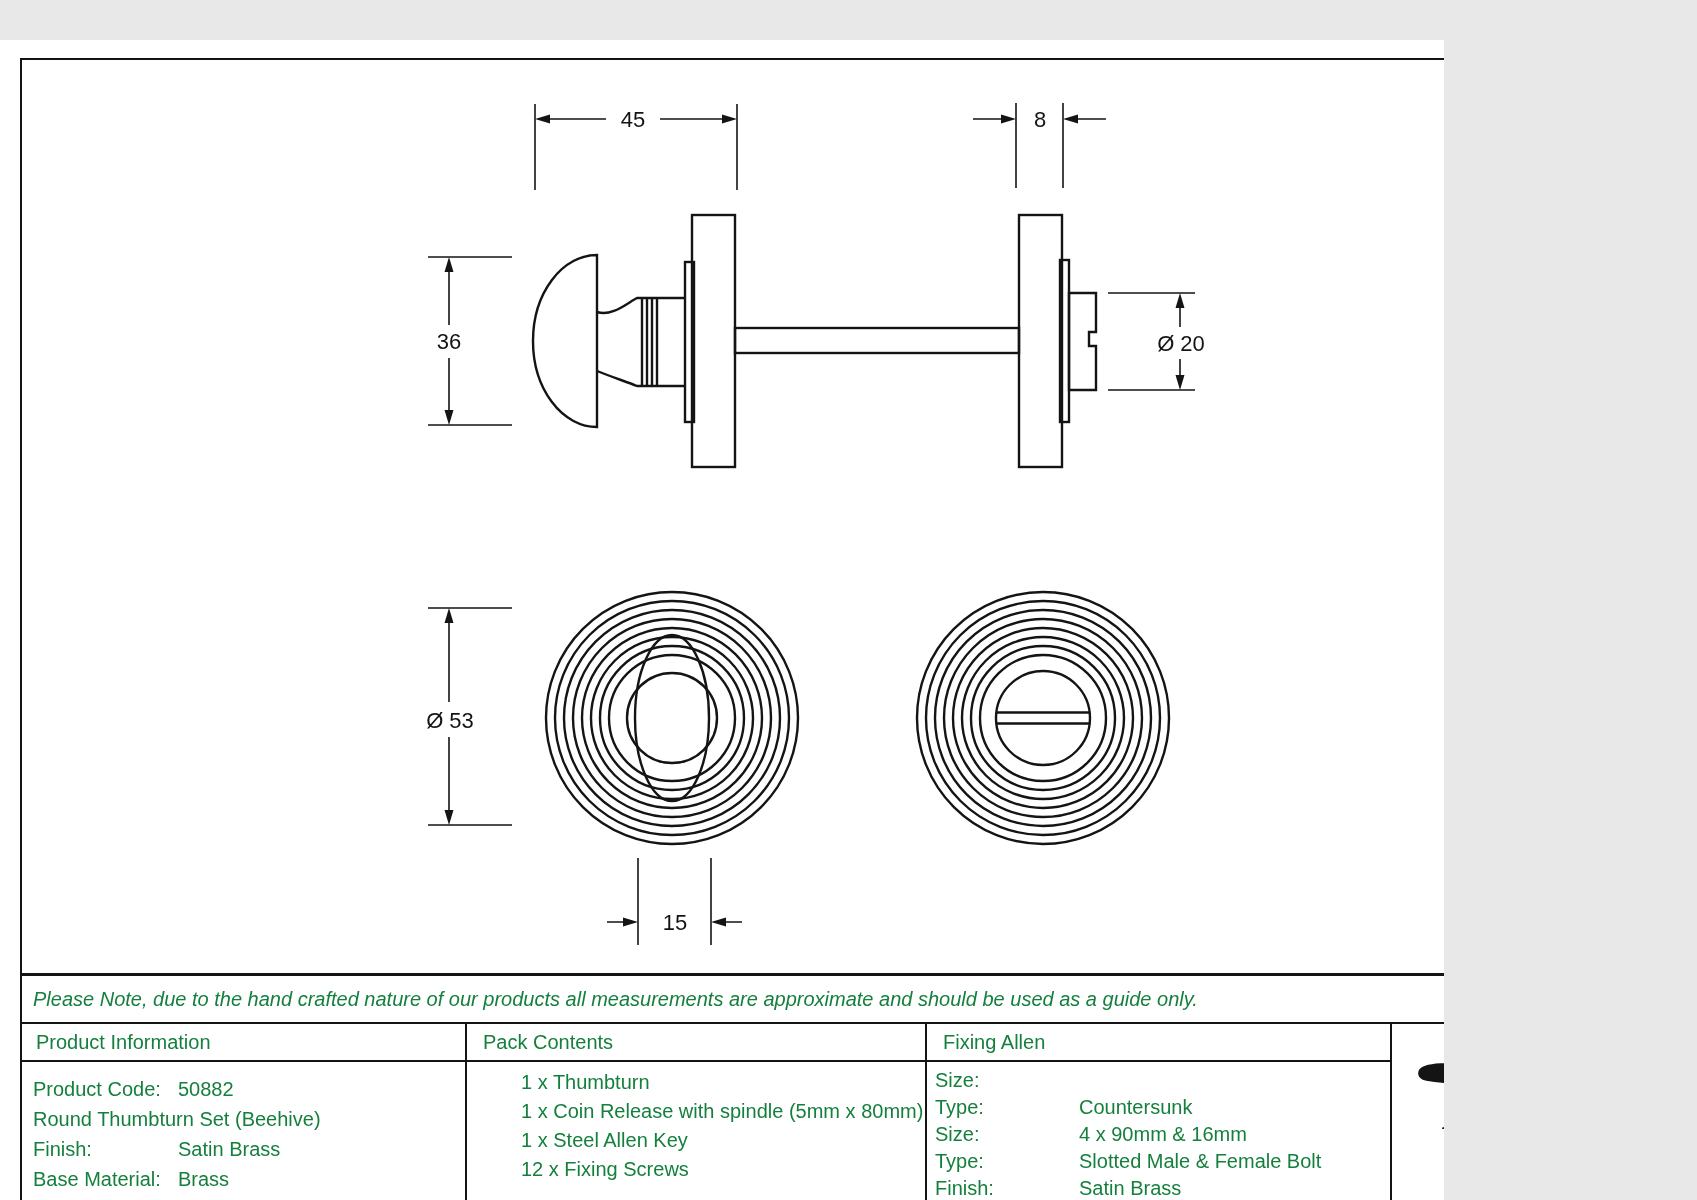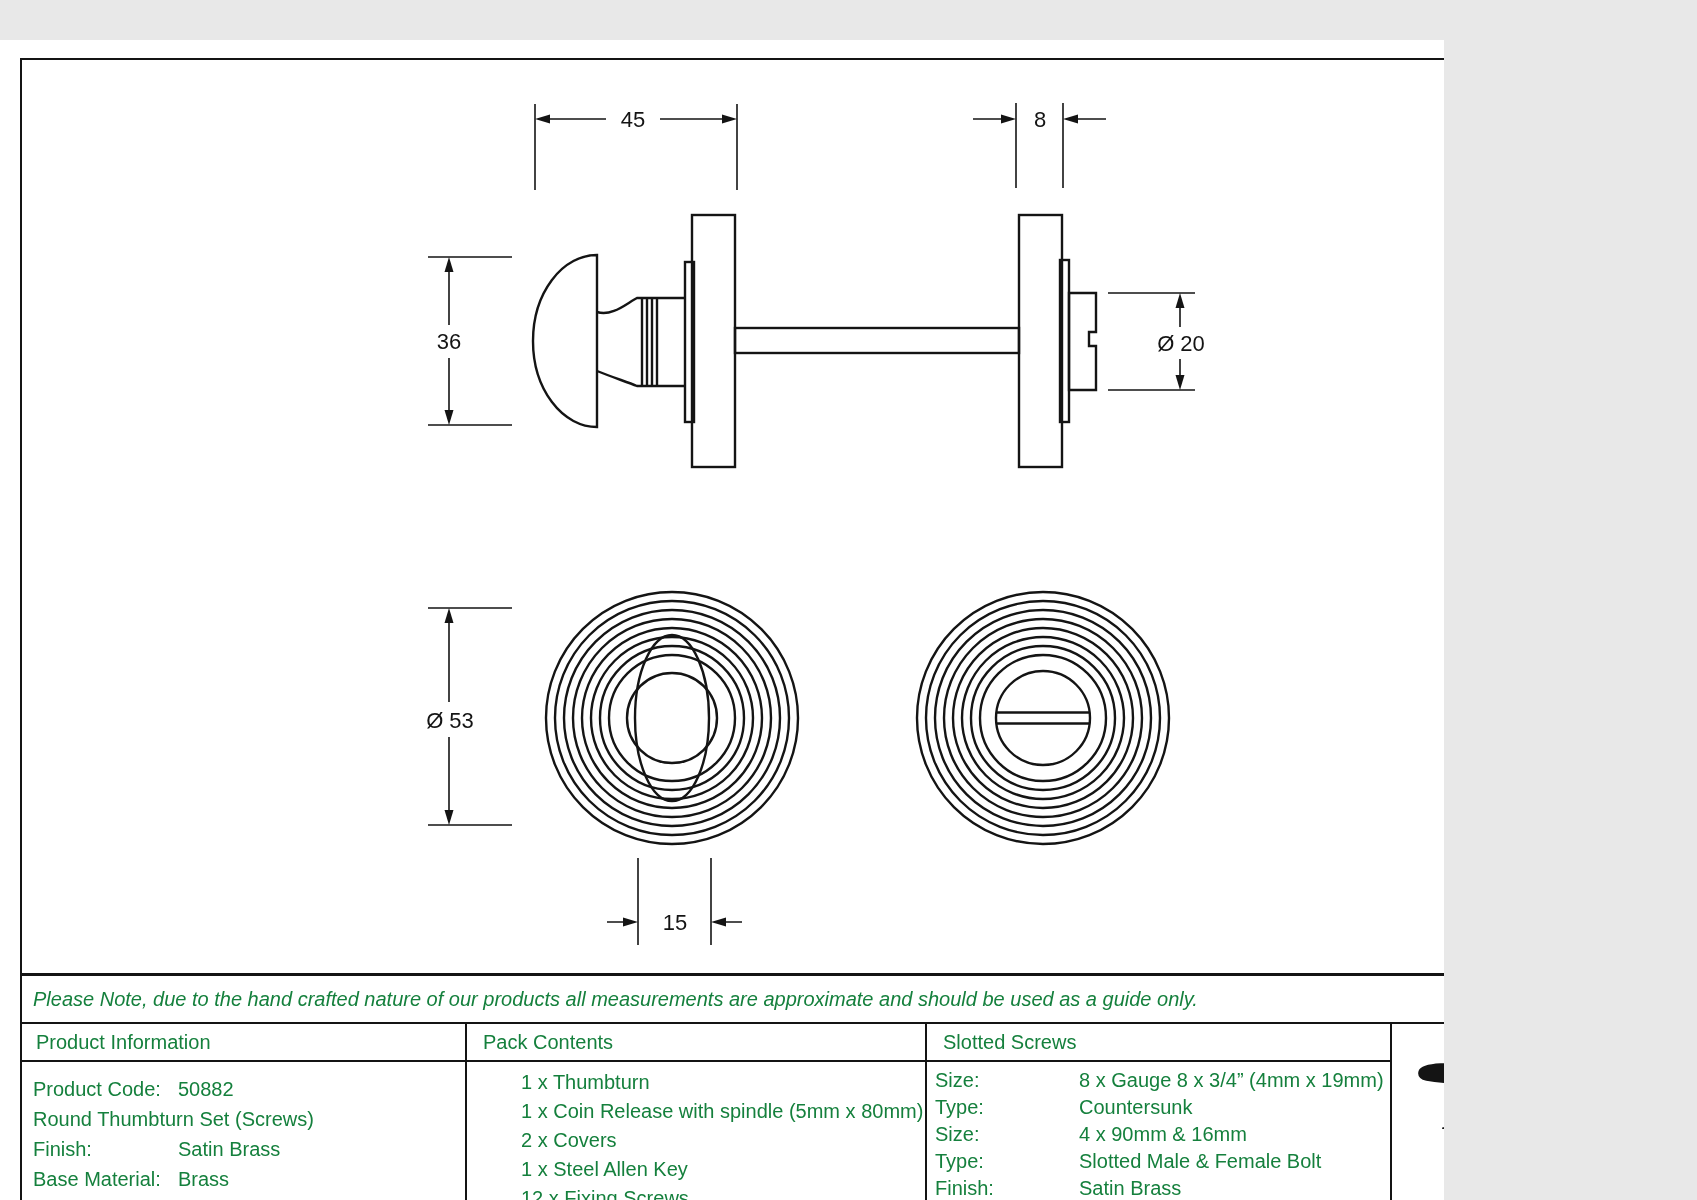--- a/index.html
+++ b/index.html
@@ -153,50 +153,48 @@
     <div class="grid">
 
       <div class="col">
         <div class="cell-header">Product Information</div>
         <div class="kv-body prod-body">
           <div class="kv-row">
             <span class="lbl">Product Code:</span>
             <span class="val">50882</span>
           </div>
           <div class="kv-row">
-            <span class="val">Round Thumbturn Set (Screws)</span>
+            <span class="val">Round Thumbturn Set (Beehive)</span>
           </div>
           <div class="kv-row">
             <span class="lbl">Finish:</span>
             <span class="val">Satin Brass</span>
           </div>
           <div class="kv-row">
             <span class="lbl">Base Material:</span>
             <span class="val">Brass</span>
           </div>
         </div>
       </div>
 
       <div class="col">
         <div class="cell-header">Pack Contents</div>
         <div class="pack-body">
           <div class="pack-item">1 x Thumbturn</div>
           <div class="pack-item">1 x Coin Release with spindle (5mm x 80mm)</div>
-          <div class="pack-item">2 x Covers</div>
           <div class="pack-item">1 x Steel Allen Key</div>
           <div class="pack-item">12 x Fixing Screws</div>
         </div>
       </div>
 
       <div class="col">
-        <div class="cell-header">Slotted Screws</div>
+        <div class="cell-header">Fixing Allen</div>
         <div class="kv-body fix-body">
           <div class="kv-row">
             <span class="lbl">Size:</span>
-            <span class="val">8 x Gauge 8 x 3/4” (4mm x 19mm)</span>
           </div>
           <div class="kv-row">
             <span class="lbl">Type:</span>
             <span class="val">Countersunk</span>
           </div>
           <div class="kv-row">
             <span class="lbl">Size:</span>
             <span class="val">4 x 90mm &amp; 16mm</span>
           </div>
           <div class="kv-row">

